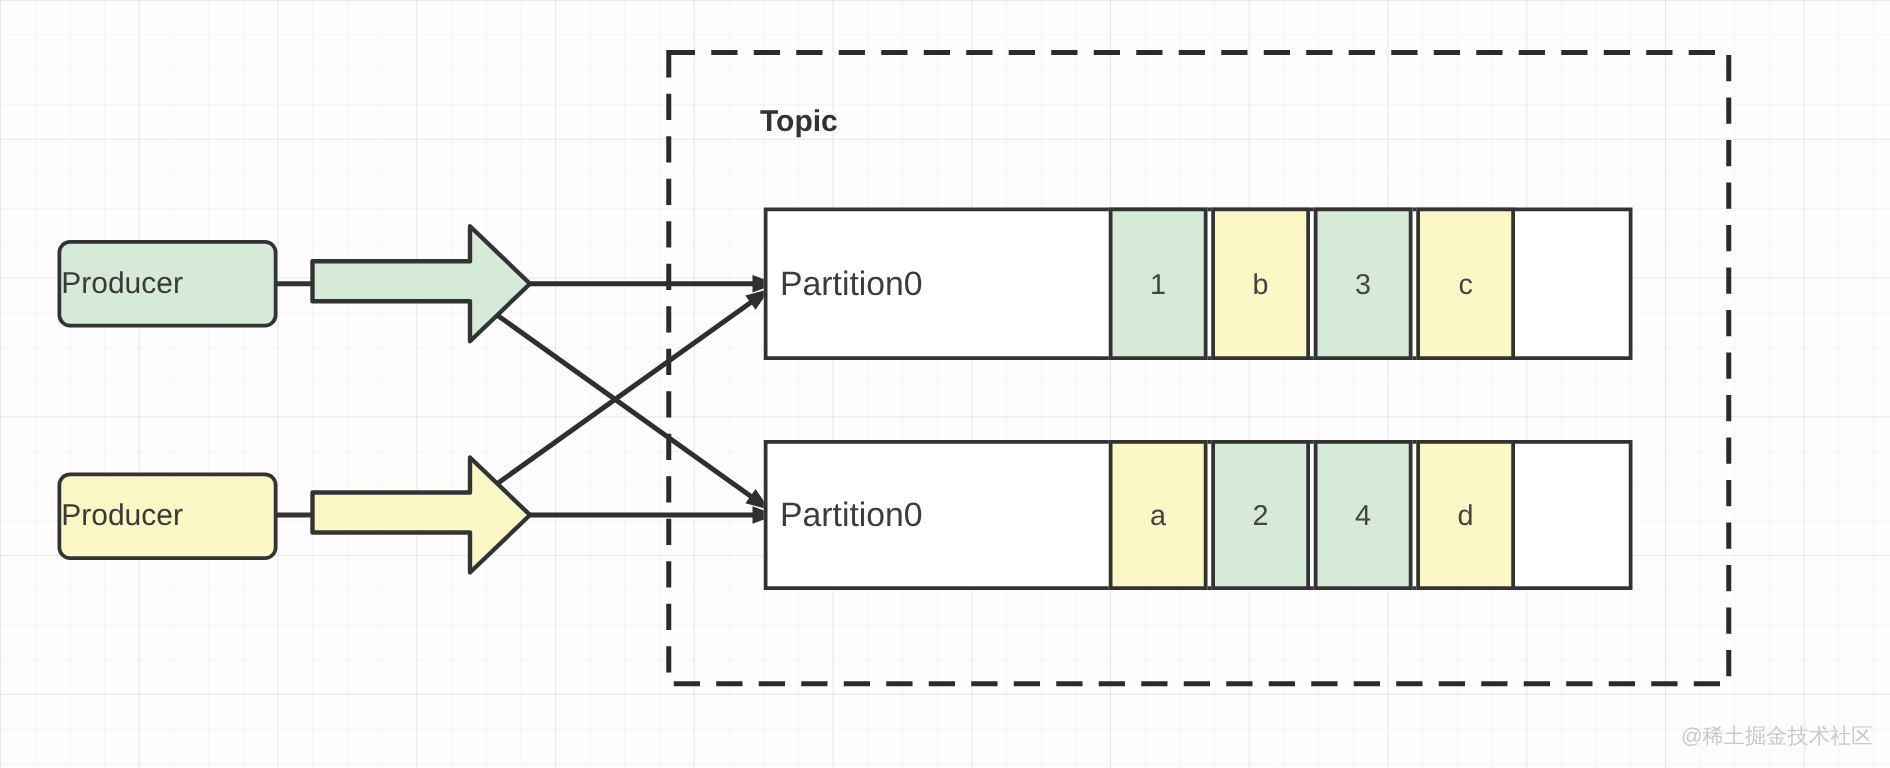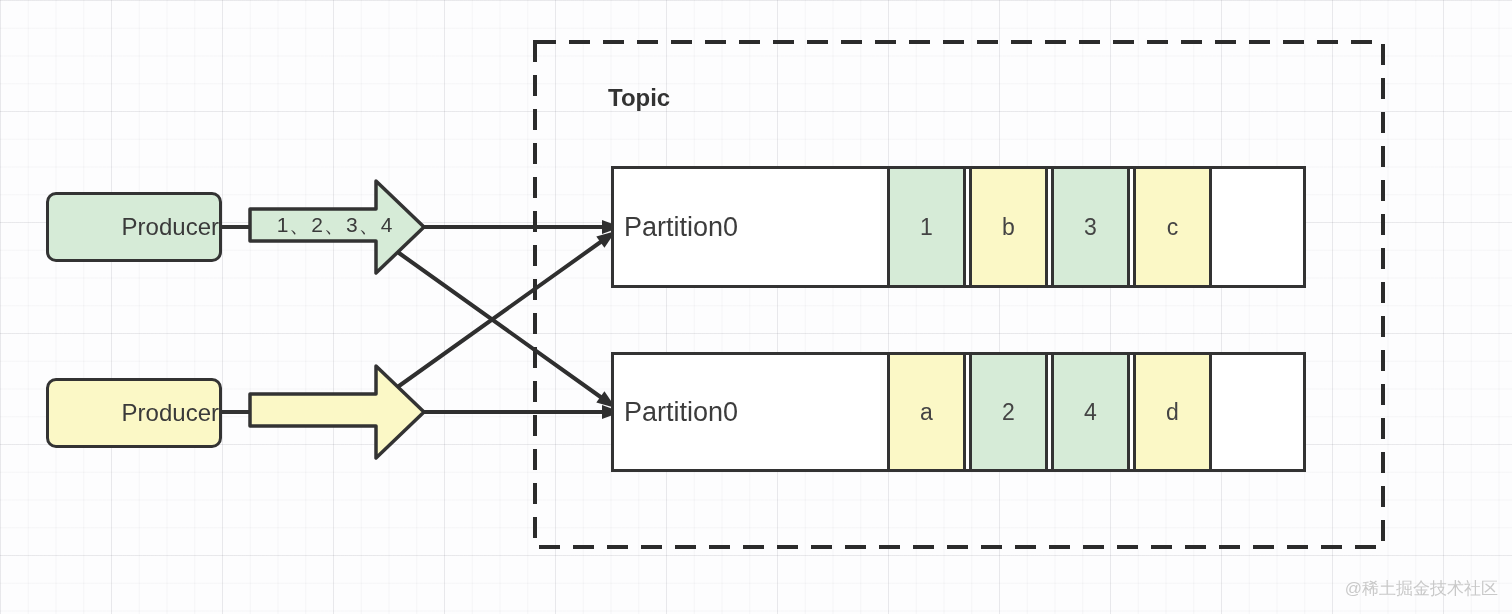--- a/index.html
+++ b/index.html
@@ -24,21 +24,21 @@
   svg.layer {
     position: absolute;
     left: 0; top: 0;
     width: 1512px; height: 614px;
   }
   .producer {
     position: absolute;
     width: 176px; height: 70px;
     border: 3px solid #333;
     border-radius: 10px;
-    display: flex; align-items: center; justify-content: flex-end;
+    display: flex; align-items: center; justify-content: flex-start;
     font-size: 24px;
     color: #3a3a3a;
   }
   .producer.p1 { left: 46px; top: 192px; background: var(--green, #d6ebd7); }
   .producer.p2 { left: 46px; top: 378px; background: var(--yellow, #fbf8c6); }
   .arrow-label {
     position: absolute;
     width: 158px; height: 34px;
     left: 256px;
     display: flex; align-items: center; justify-content: center;
@@ -126,21 +126,20 @@
     <path class="flow" d="M399 386 L602 241" marker-end="url(#ah)"></path>
   </svg>
 
   <div class="producer p1">
     <span>Producer</span>
   </div>
   <div class="producer p2">
     <span>Producer</span>
   </div>
 
-  <div class="arrow-label a1">1、2、3、4</div>
 
   <div class="topic-title">Topic</div>
 
   <div class="partition-row r1">
     <div class="partition-label">Partition0</div>
     <div class="cell c0 green">1</div>
     <div class="cell c1 yellow">b</div>
     <div class="cell c2 green">3</div>
     <div class="cell c3 yellow">c</div>
   </div>

